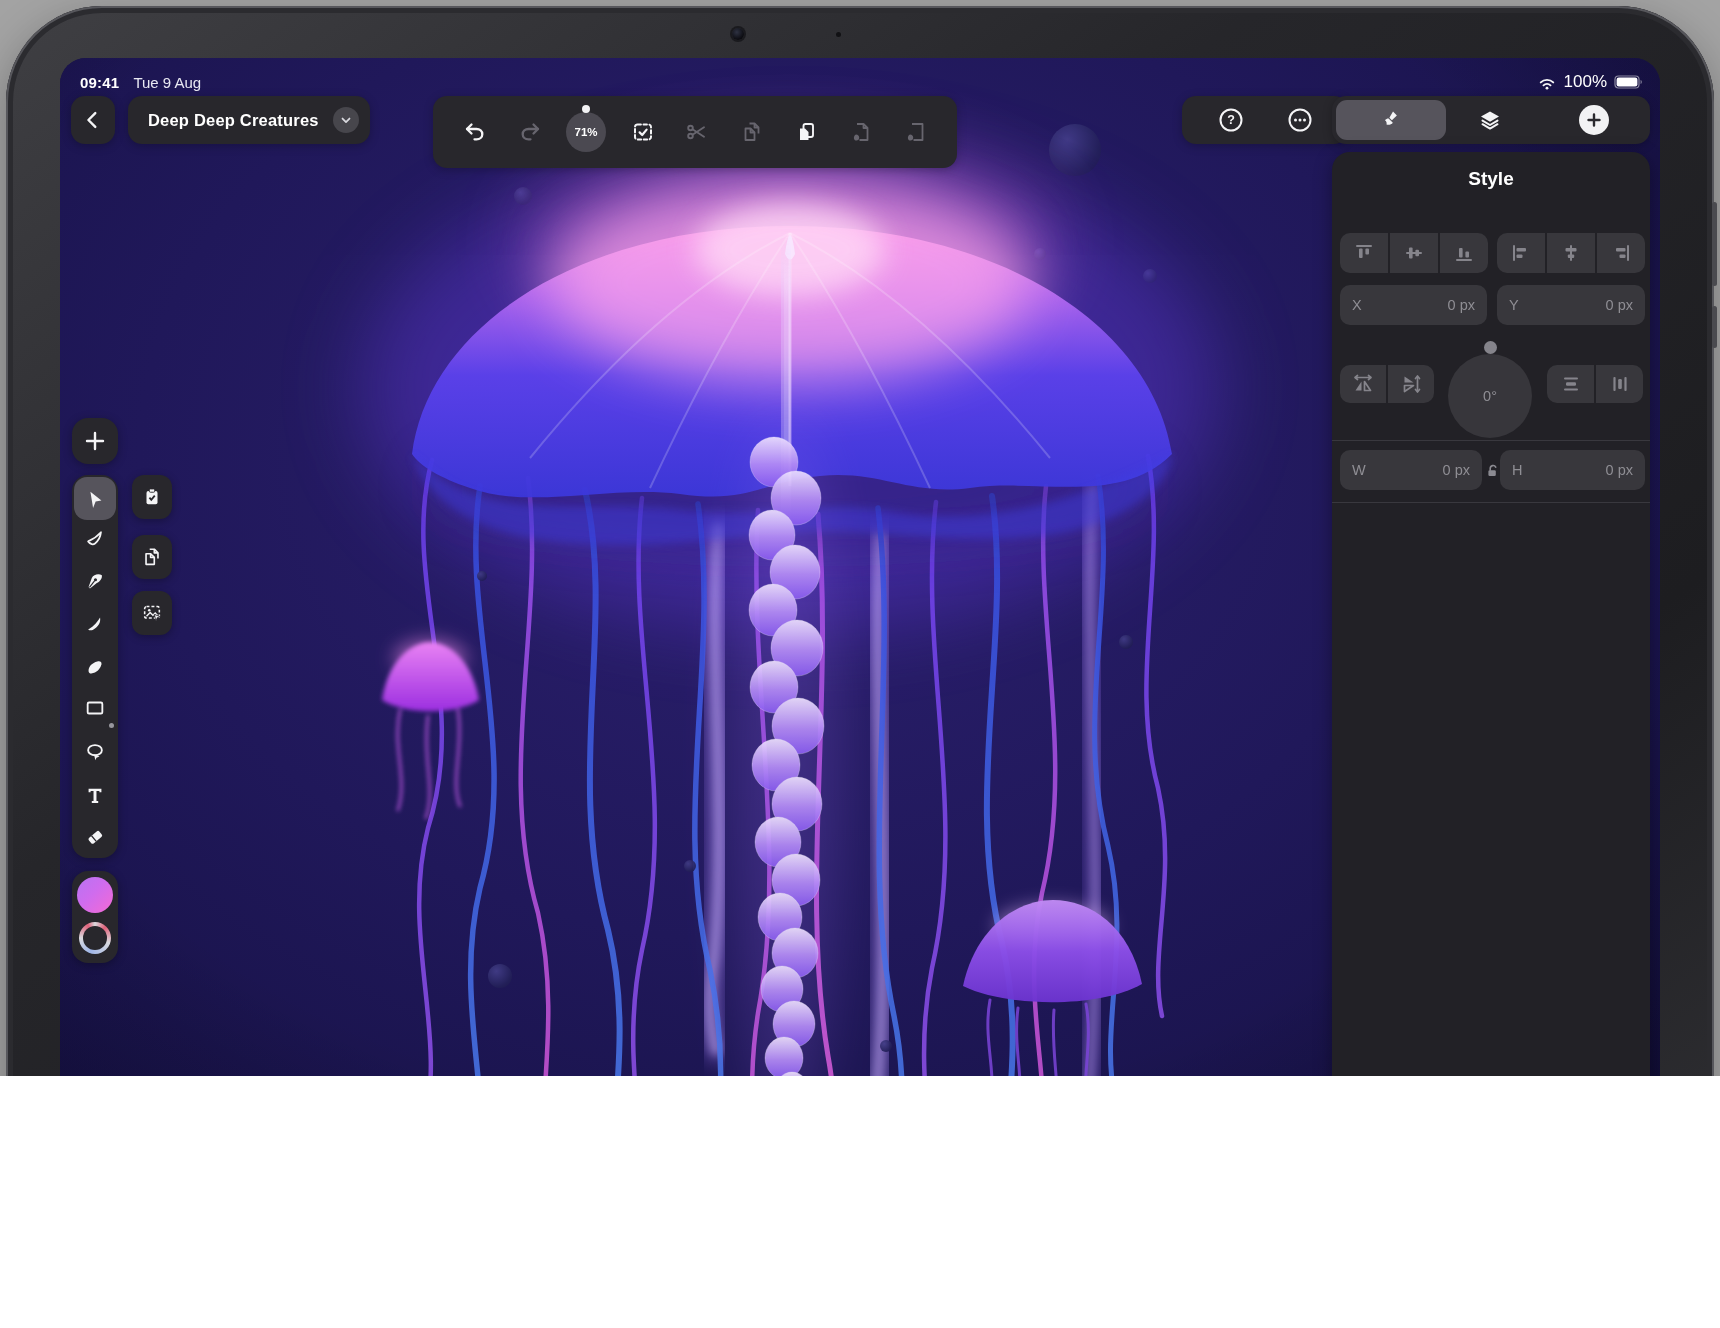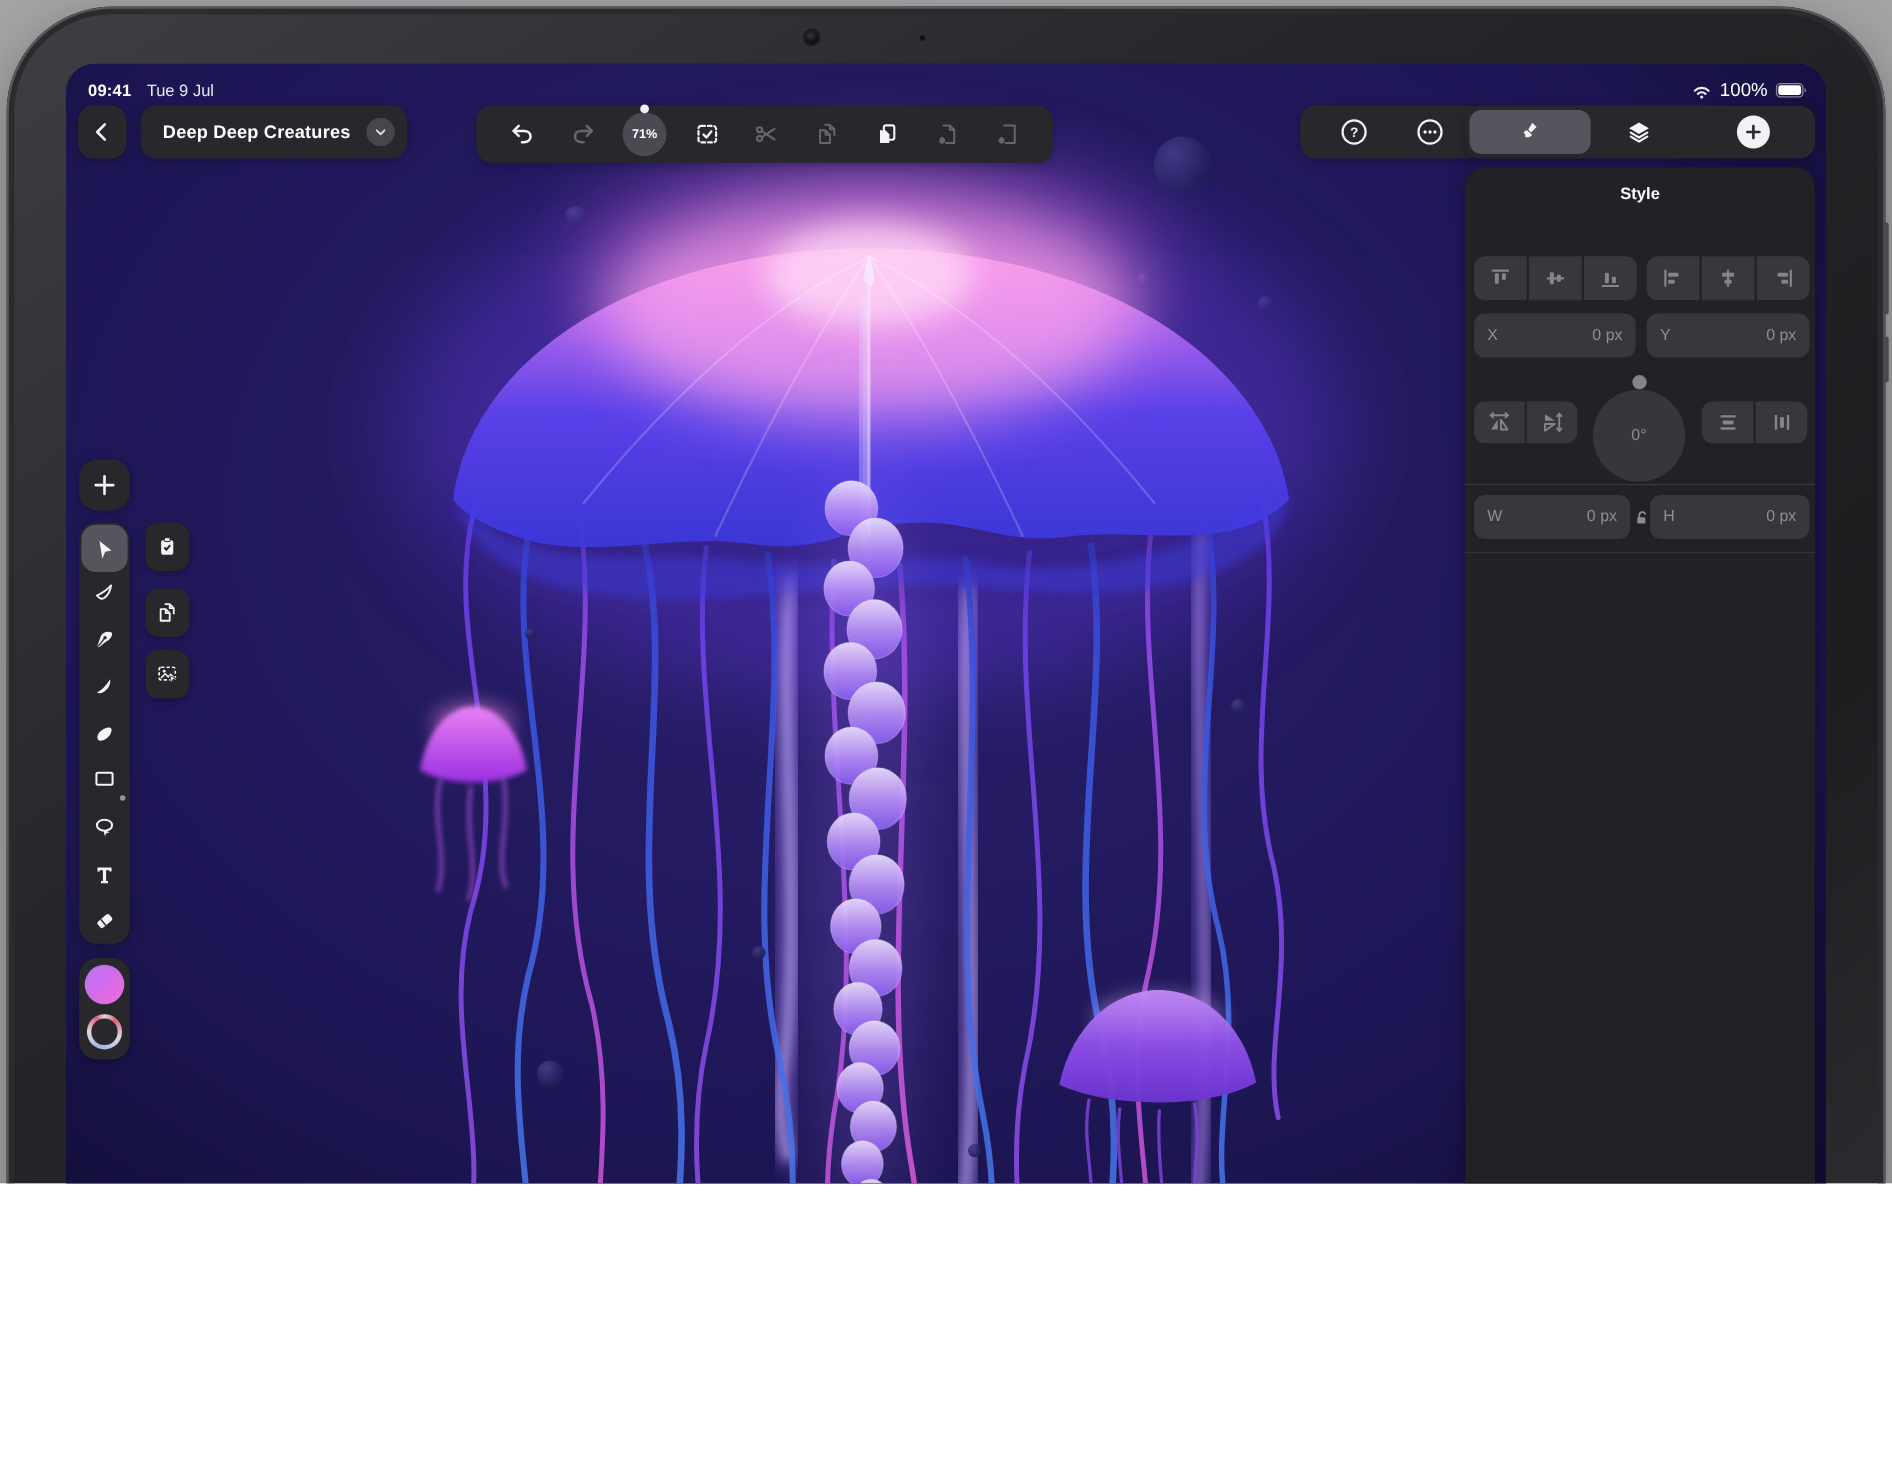--- a/index.html
+++ b/index.html
@@ -25,32 +25,32 @@
   .sb-batt-label{font-size:17px;font-weight:500;}
   
   .pill{position:absolute;height:48px;border-radius:14px;background:#28272c;display:flex;align-items:center;box-shadow:0 2px 10px rgba(0,0,0,.25);}
   .ic{display:flex;align-items:center;justify-content:center;}
   .ic svg{display:block;}
   .white{color:#f4f4f6;} .dim{color:#67656e;}
   
   .doc-title{font-size:16.5px;font-weight:700;color:#fff;letter-spacing:.2px;margin-left:20px;margin-right:14px;white-space:nowrap;}
   .chev-circle{width:26px;height:26px;border-radius:50%;background:#47464c;display:flex;align-items:center;justify-content:center;margin-right:11px;color:#d9d9de;}
   
-  .main-toolbar{justify-content:space-between;padding:2px 24px;width:476px;}
+  .main-toolbar{justify-content:space-between;padding:12px 24px;width:476px;}
   .tb-btn{width:36px;height:36px;display:flex;align-items:center;justify-content:center;}
   .zoom-badge{position:relative;width:40px;height:40px;border-radius:50%;background:#4b4951;display:flex;align-items:center;justify-content:center;}
   .zoom-badge .zl{font-size:11.5px;font-weight:700;color:#fff;}
   .zoom-dot{position:absolute;top:-7px;left:50%;transform:translateX(-50%);width:8px;height:8px;border-radius:50%;background:#f2f2f4;}
   
   .seg-selected{position:absolute;left:4px;top:4px;width:110px;height:40px;border-radius:11px;background:#56545c;display:flex;align-items:center;justify-content:center;}
   .hdr-layers{position:absolute;left:132px;top:0;width:52px;height:48px;display:flex;align-items:center;justify-content:center;}
   .hdr-plus{position:absolute;left:247px;top:9px;width:30px;height:30px;border-radius:50%;background:#f2f2f4;display:flex;align-items:center;justify-content:center;color:#2a292e;}
   
   .style-panel{position:absolute;left:1272px;top:94px;width:318px;height:970px;border-radius:18px;background:#222126;box-shadow:0 4px 18px rgba(0,0,0,.35);}
-  .sp-title{position:absolute;left:0;top:16px;width:100%;text-align:center;color:#fff;font-size:15px;font-weight:700;}
+  .sp-title{position:absolute;left:0;top:16px;width:100%;text-align:center;color:#fff;font-size:19px;font-weight:700;}
   .btn-row{position:absolute;display:flex;gap:2px;}
   .sq-btn{width:48px;height:40px;background:#38373c;display:flex;align-items:center;justify-content:center;color:#85848b;}
   .btn-row .sq-btn:first-child{border-radius:10px 0 0 10px;}
   .btn-row .sq-btn:last-child{border-radius:0 10px 10px 0;}
   .btn-row .sq-btn:only-child{border-radius:10px;}
   .field{position:absolute;height:40px;background:#38373c;border-radius:10px;display:flex;align-items:center;justify-content:space-between;padding:0 12px;box-sizing:border-box;color:#8f8e94;font-size:14.5px;}
   .dial{position:absolute;left:116px;top:202px;width:84px;height:84px;border-radius:50%;background:#37363b;display:flex;align-items:center;justify-content:center;color:#8f8e94;font-size:14.5px;}
   .dial-dot{position:absolute;left:152px;top:189px;width:13px;height:13px;border-radius:50%;background:#85848b;}
   .divider{position:absolute;left:0;width:318px;height:1px;background:#39383e;}
   .lock{position:absolute;left:152px;top:310px;color:#8b8a91;}
@@ -265,21 +265,21 @@
           <circle cx="1066" cy="584" r="7" fill="url(#bubbleG)" opacity="0.9"></circle>
           <circle cx="826" cy="988" r="6" fill="url(#bubbleG)" opacity="0.9"></circle>
         </g>
 
         <rect width="1600" height="1212" fill="url(#vig)"></rect>
       </svg>
 
       <div class="statusbar">
         <div class="sb-left">
           <span class="sb-time">09:41</span>
-          <span class="sb-date">Tue 9 Jul</span>
+          <span class="sb-date">Tue 9 Aug</span>
         </div>
         <div class="sb-right">
           <span class="ic white">
             <svg width="20" height="20" viewBox="0 0 24 24" fill="none" stroke="currentColor" stroke-width="2.3" stroke-linecap="round">
               <path d="M4.5 12.5 a10.8 10.8 0 0 1 15 0"></path>
               <path d="M7.8 16 a6.2 6.2 0 0 1 8.4 0"></path>
               <circle cx="12" cy="19.4" r="1.7" fill="currentColor" stroke="none"></circle>
             </svg>
           </span>
           <span class="sb-batt-label">100%</span>

